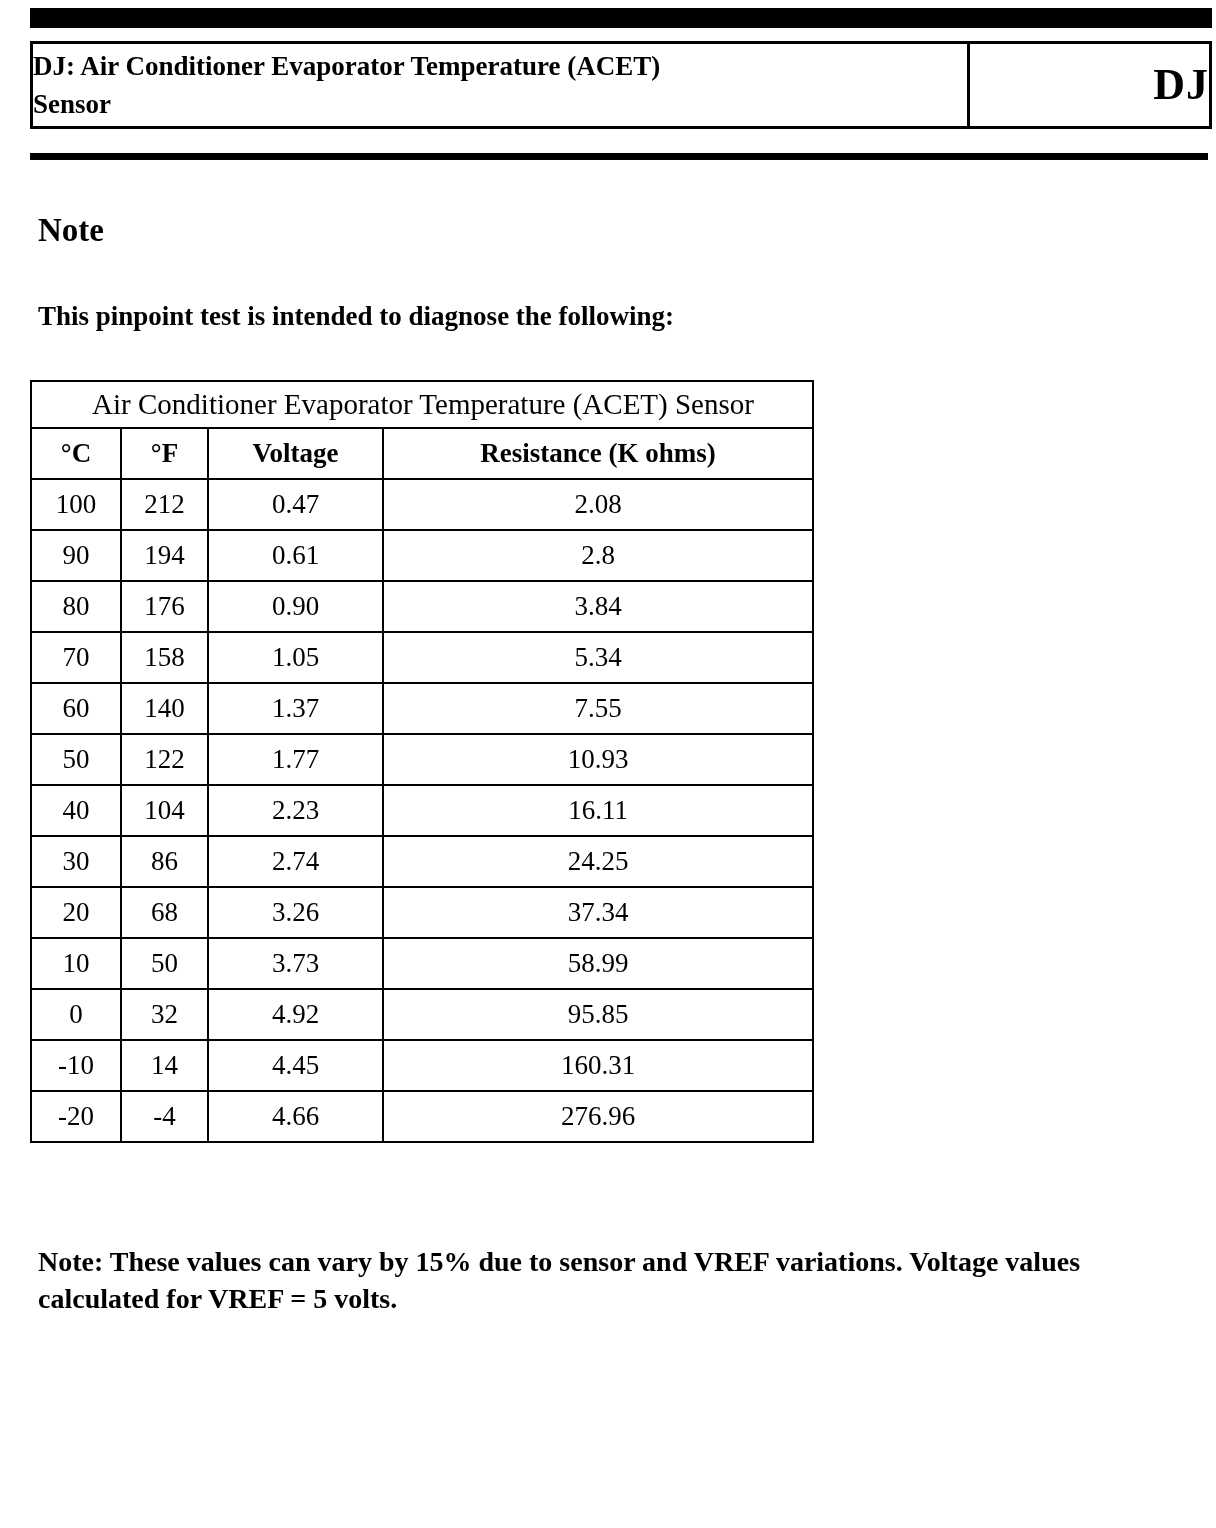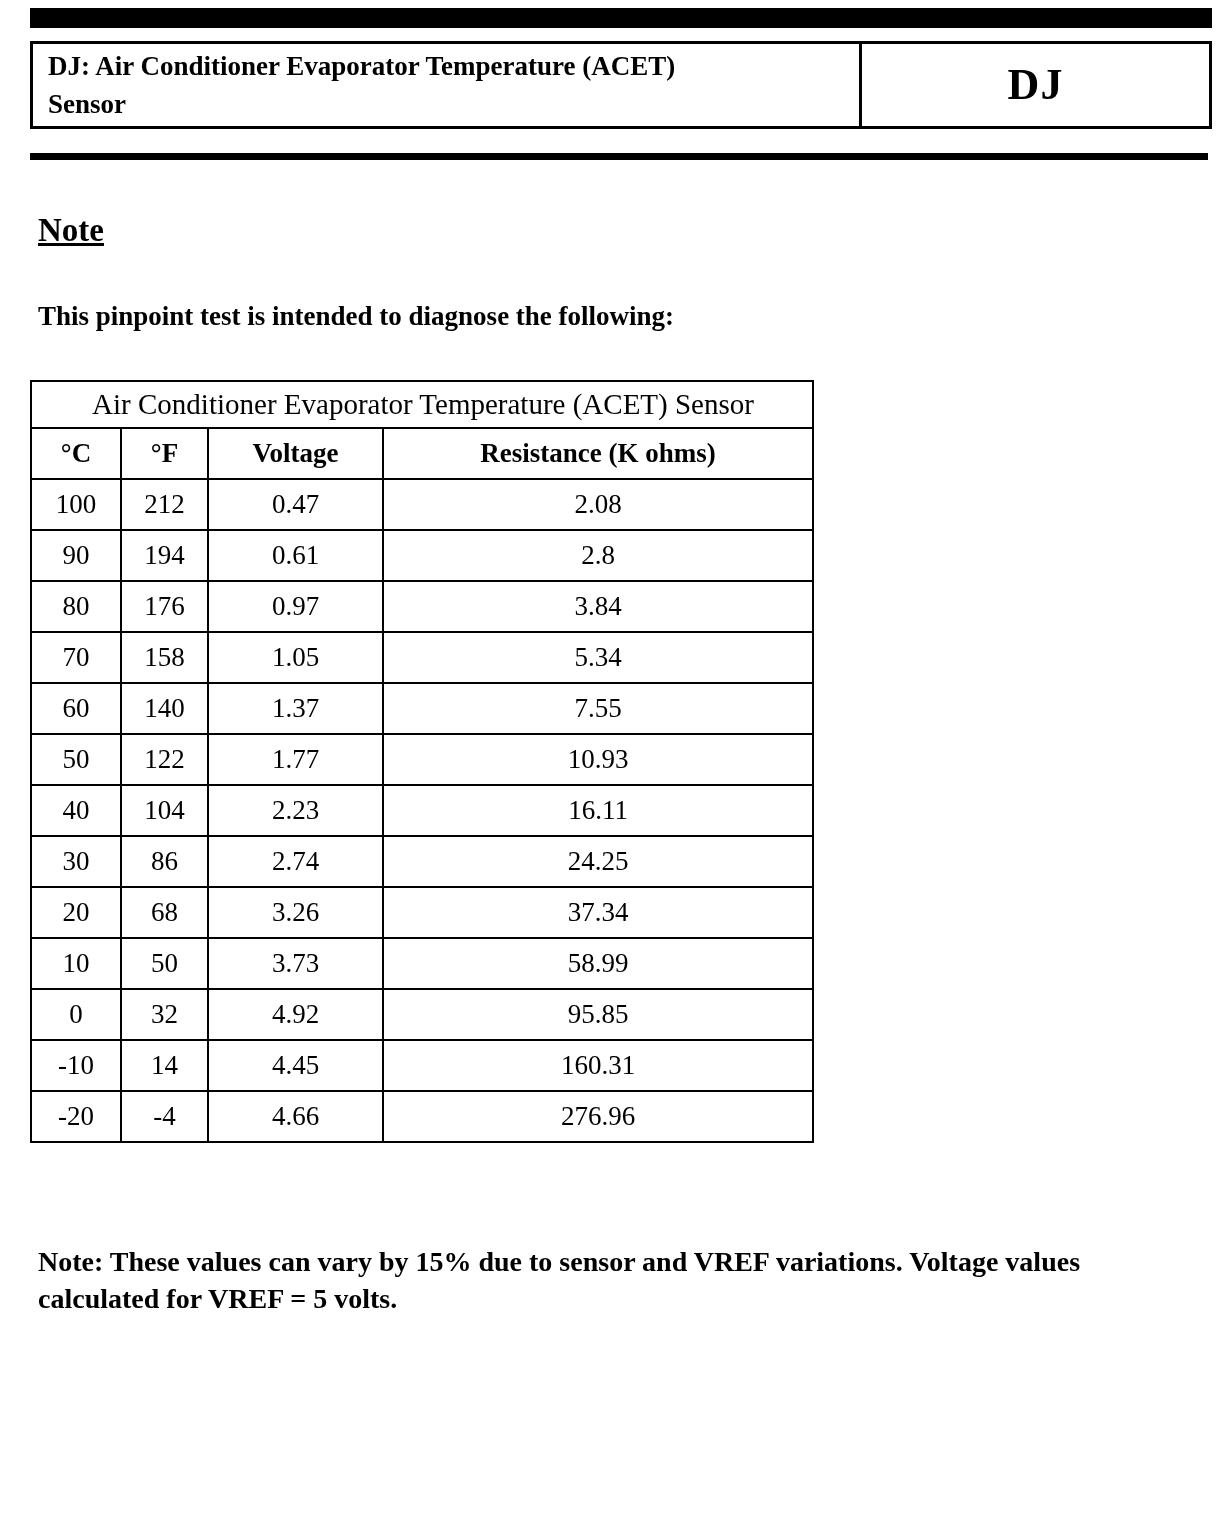--- a/index.html
+++ b/index.html
@@ -20,56 +20,55 @@
   .topbar {
     height: 20px;
     background: #000000;
     margin-bottom: 13px;
   }
   .header-row {
     display: flex;
     align-items: stretch;
   }
   .header-left {
-    width: 832px;
+    width: 940px;
     border: 3px solid #000000;
     box-sizing: border-box;
-    padding: 4px 8px 2px 15px;
+    padding: 4px 8px 2px 0;
   }
   .header-left .hline {
     font-size: 27px;
     font-weight: bold;
     line-height: 1.4;
     white-space: nowrap;
   }
   .header-right {
     flex: 1;
     border: 3px solid #000000;
     border-left: none;
     box-sizing: border-box;
     display: flex;
     align-items: center;
-    justify-content: center;
+    justify-content: flex-end;
   }
   .header-right .code {
     font-size: 44px;
     font-weight: bold;
     letter-spacing: 1px;
   }
   .rule {
     height: 7px;
     background: #000000;
     margin-top: 24px;
     margin-right: 4px;
   }
   .note-heading {
     margin: 52px 0 0 8px;
     font-size: 33px;
     font-weight: bold;
-    text-decoration: underline;
   }
   .intro {
     margin: 52px 0 0 8px;
     font-size: 27px;
     font-weight: bold;
   }
   ul.bullets {
     margin: 42px 0 0 0;
     padding-left: 110px;
   }
@@ -158,21 +157,21 @@
       </tr>
       <tr>
         <td>90</td>
         <td>194</td>
         <td>0.61</td>
         <td>2.8</td>
       </tr>
       <tr>
         <td>80</td>
         <td>176</td>
-        <td>0.97</td>
+        <td>0.90</td>
         <td>3.84</td>
       </tr>
       <tr>
         <td>70</td>
         <td>158</td>
         <td>1.05</td>
         <td>5.34</td>
       </tr>
       <tr>
         <td>60</td>

